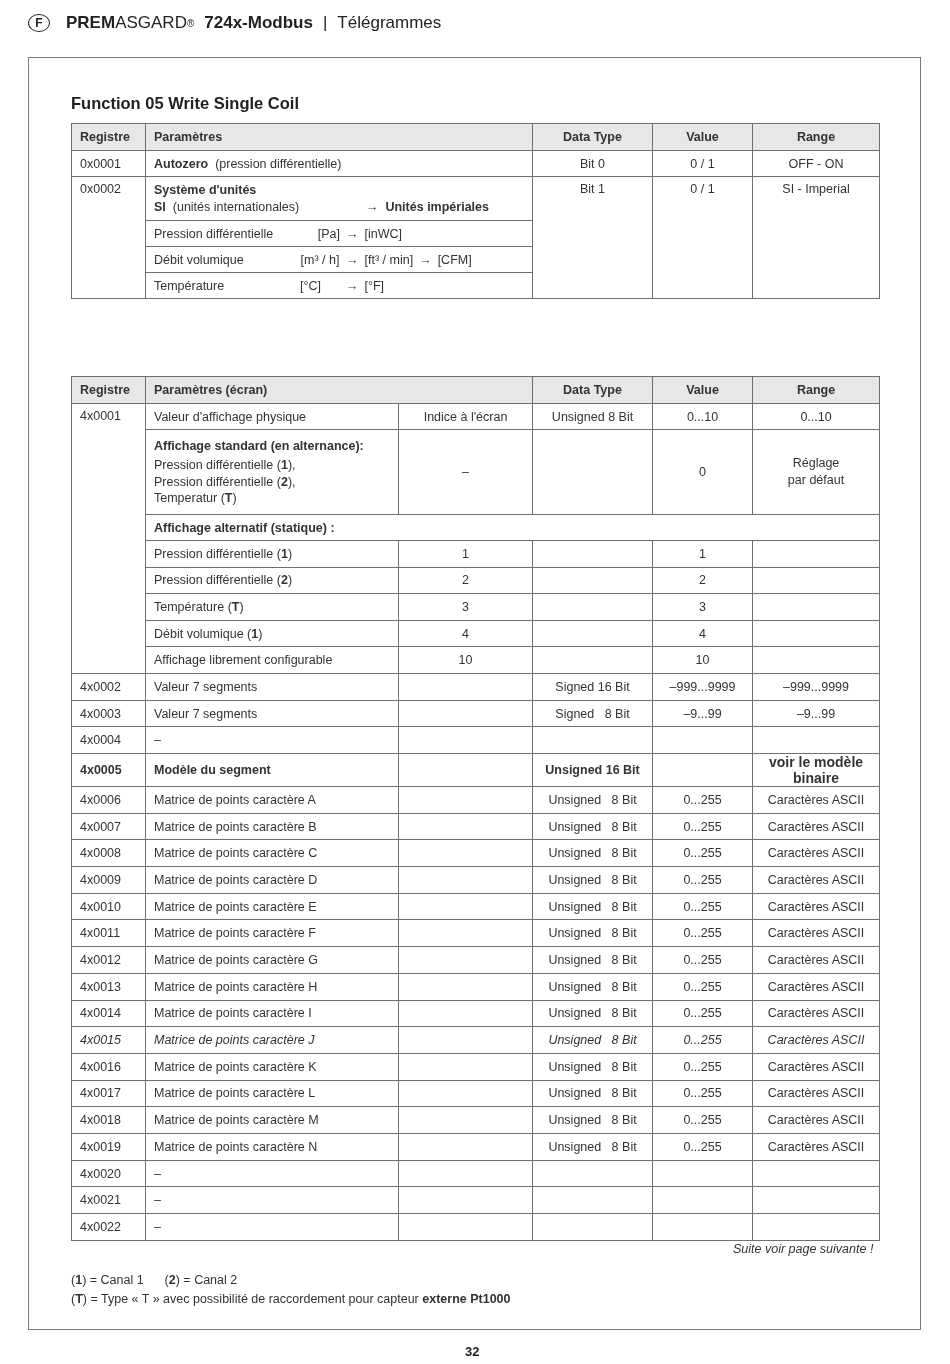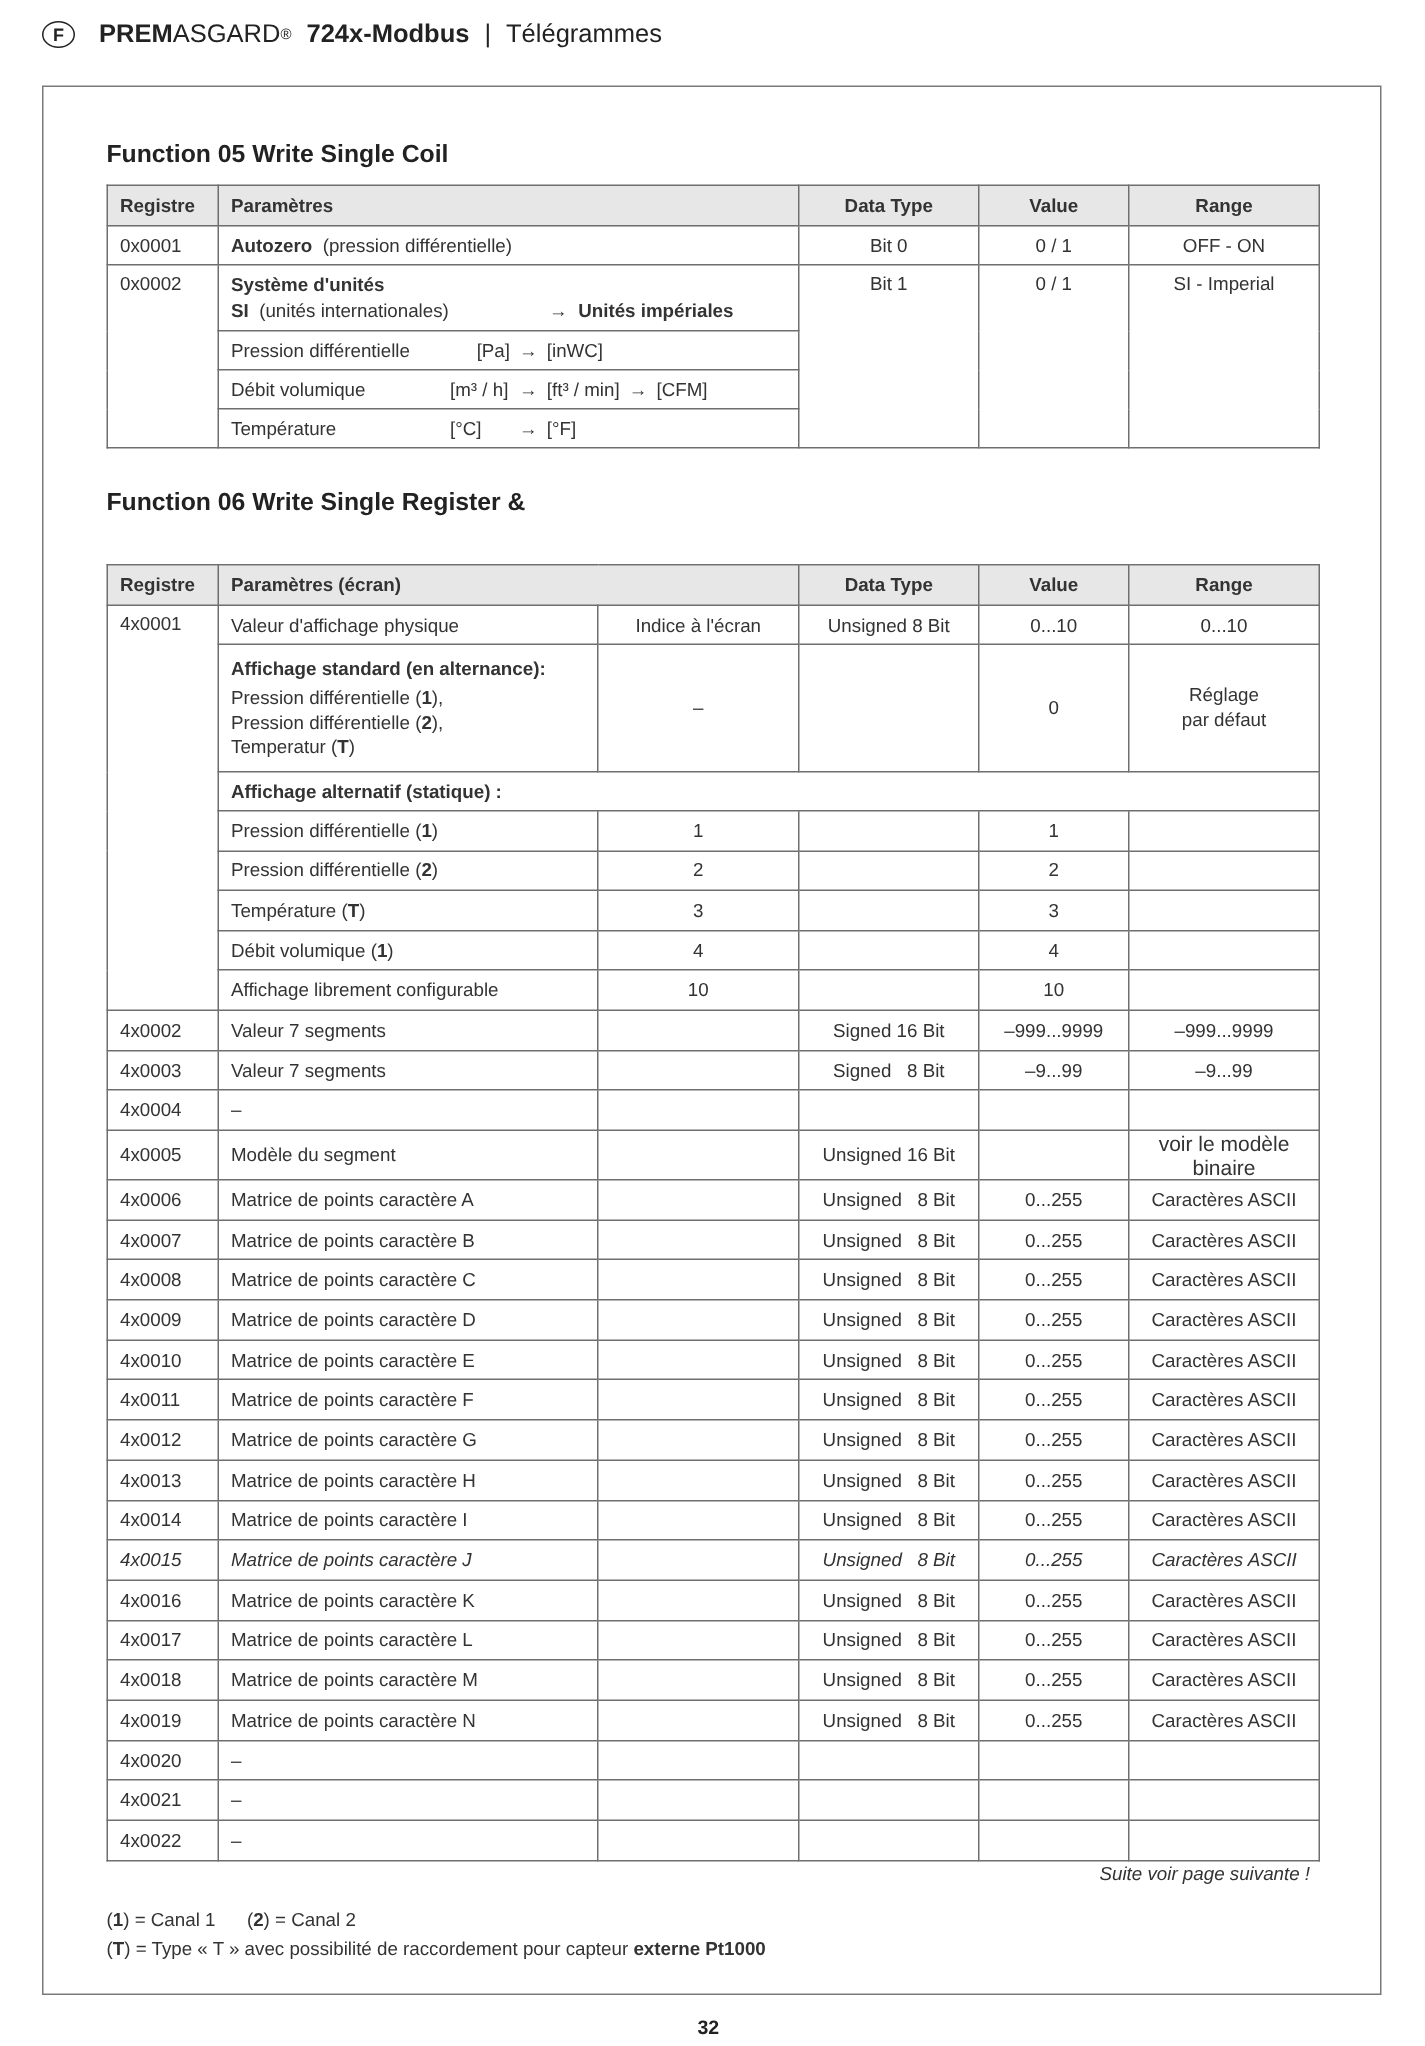--- a/index.html
+++ b/index.html
@@ -85,37 +85,36 @@
           <div class="units-grid">
             <span>Pression différentielle</span>
             <span><span style="display:inline-block;width:40px;text-align:right;">[Pa]</span><span class="arrow">→</span><span>[inWC]</span></span>
           </div>
         </td>
   </tr>
   <tr style="height:26px;">
     <td>
           <div class="units-grid">
             <span>Débit volumique</span>
-            <span><span style="display:inline-block;width:40px;">[m³ / h]</span><span class="arrow">→</span><span>[ft³ / min]</span><span class="arrow">→</span><span>[CFM]</span></span>
+            <span><span style="display:inline-block;width:40px;text-align:center;">[m³ / h]</span><span class="arrow">→</span><span>[ft³ / min]</span><span class="arrow">→</span><span>[CFM]</span></span>
           </div>
         </td>
   </tr>
   <tr style="height:26px;">
     <td>
           <div class="units-grid">
             <span>Température</span>
             <span><span style="display:inline-block;width:40px;">[°C]</span><span class="arrow">→</span><span>[°F]</span></span>
           </div>
         </td>
   </tr>
 </tbody>
   </table>
 
 <div class="section-title" style="top:325px;">
-  <div>Function 06  Write Single Register &amp;</div>
 </div>
 
 <table style="top:376px;">
   <colgroup>
       <col style="width:74px">
       <col style="width:253px">
       <col style="width:134px">
       <col style="width:120px">
       <col style="width:100px">
       <col style="width:127px">
@@ -208,21 +207,21 @@
         <td class="c">–9...99</td>
       </tr>
       <tr style="height: 26.7px;">
         <td>4x0004</td>
         <td>–</td>
         <td class="c"></td>
         <td class="c" style="white-space: pre;"></td>
         <td class="c"></td>
         <td class="c"></td>
       </tr>
-      <tr style="height: 26.7px;">
+      <tr style="height: 26.7px; font-weight: bold;">
         <td>4x0005</td>
         <td>Modèle du segment</td>
         <td class="c"></td>
         <td class="c" style="white-space: pre;">Unsigned 16 Bit</td>
         <td class="c"></td>
         <td class="c small">voir le modèle binaire</td>
       </tr>
       <tr style="height: 26.7px;">
         <td>4x0006</td>
         <td>Matrice de points caractère A</td>

